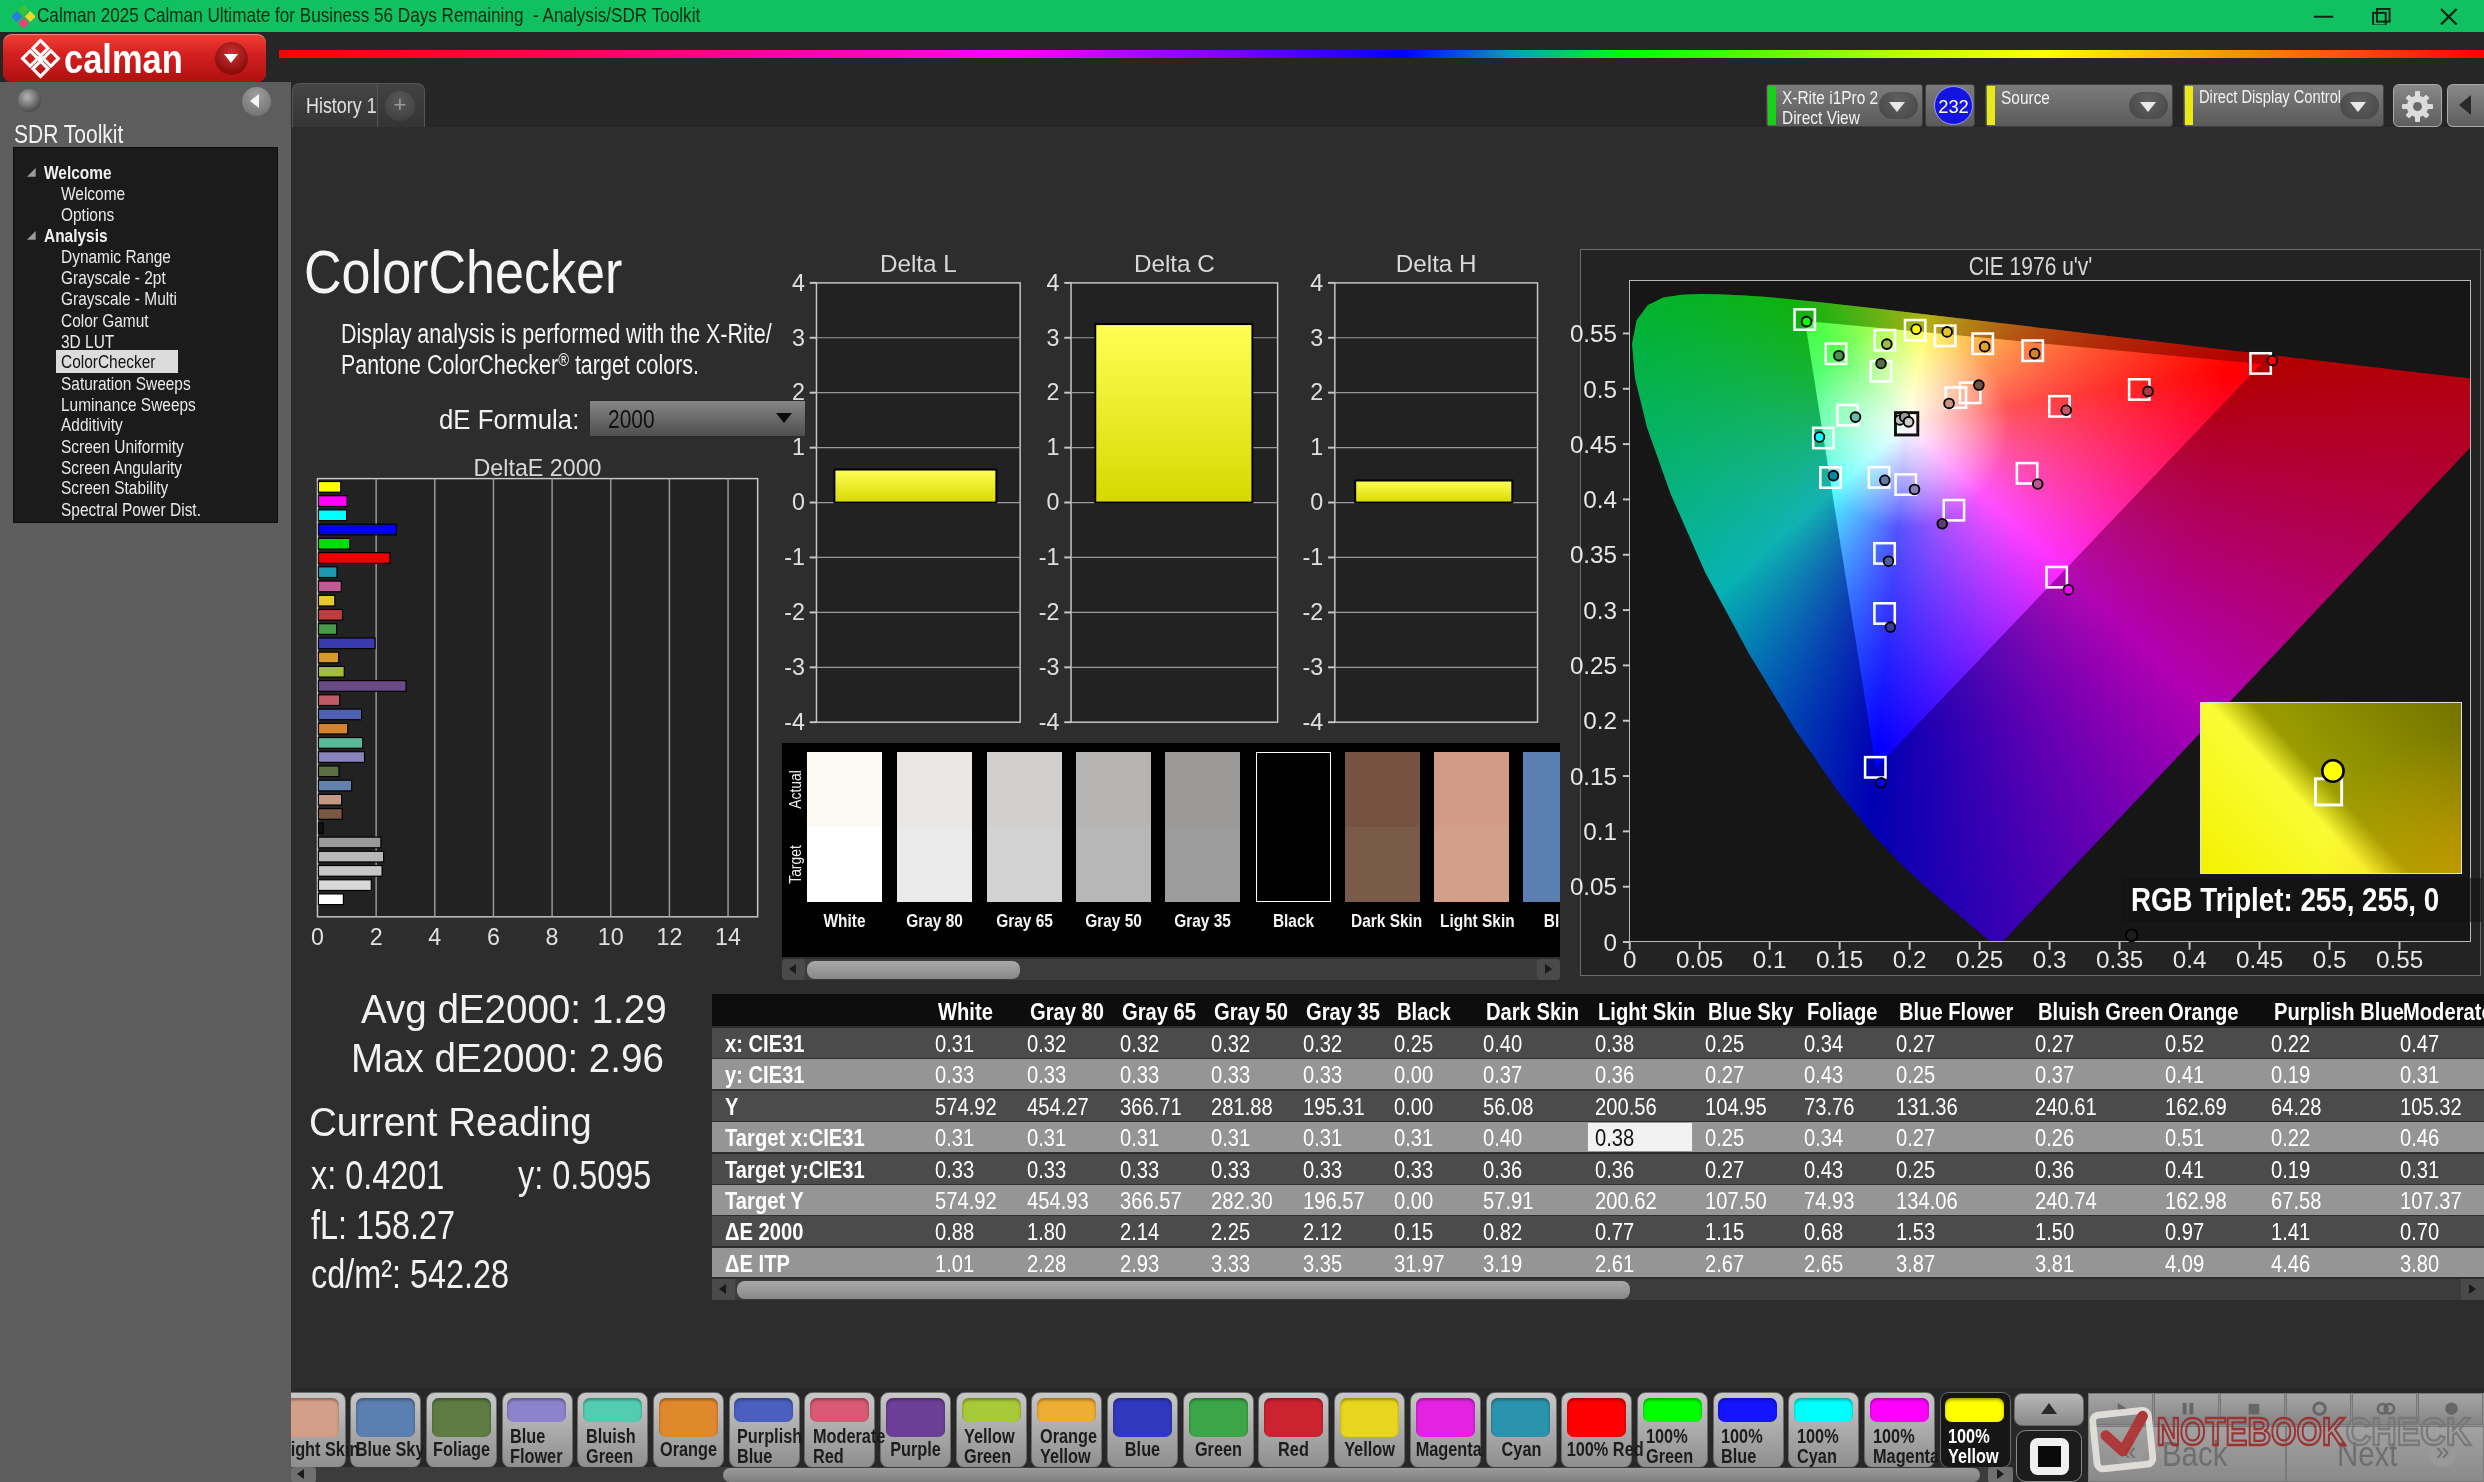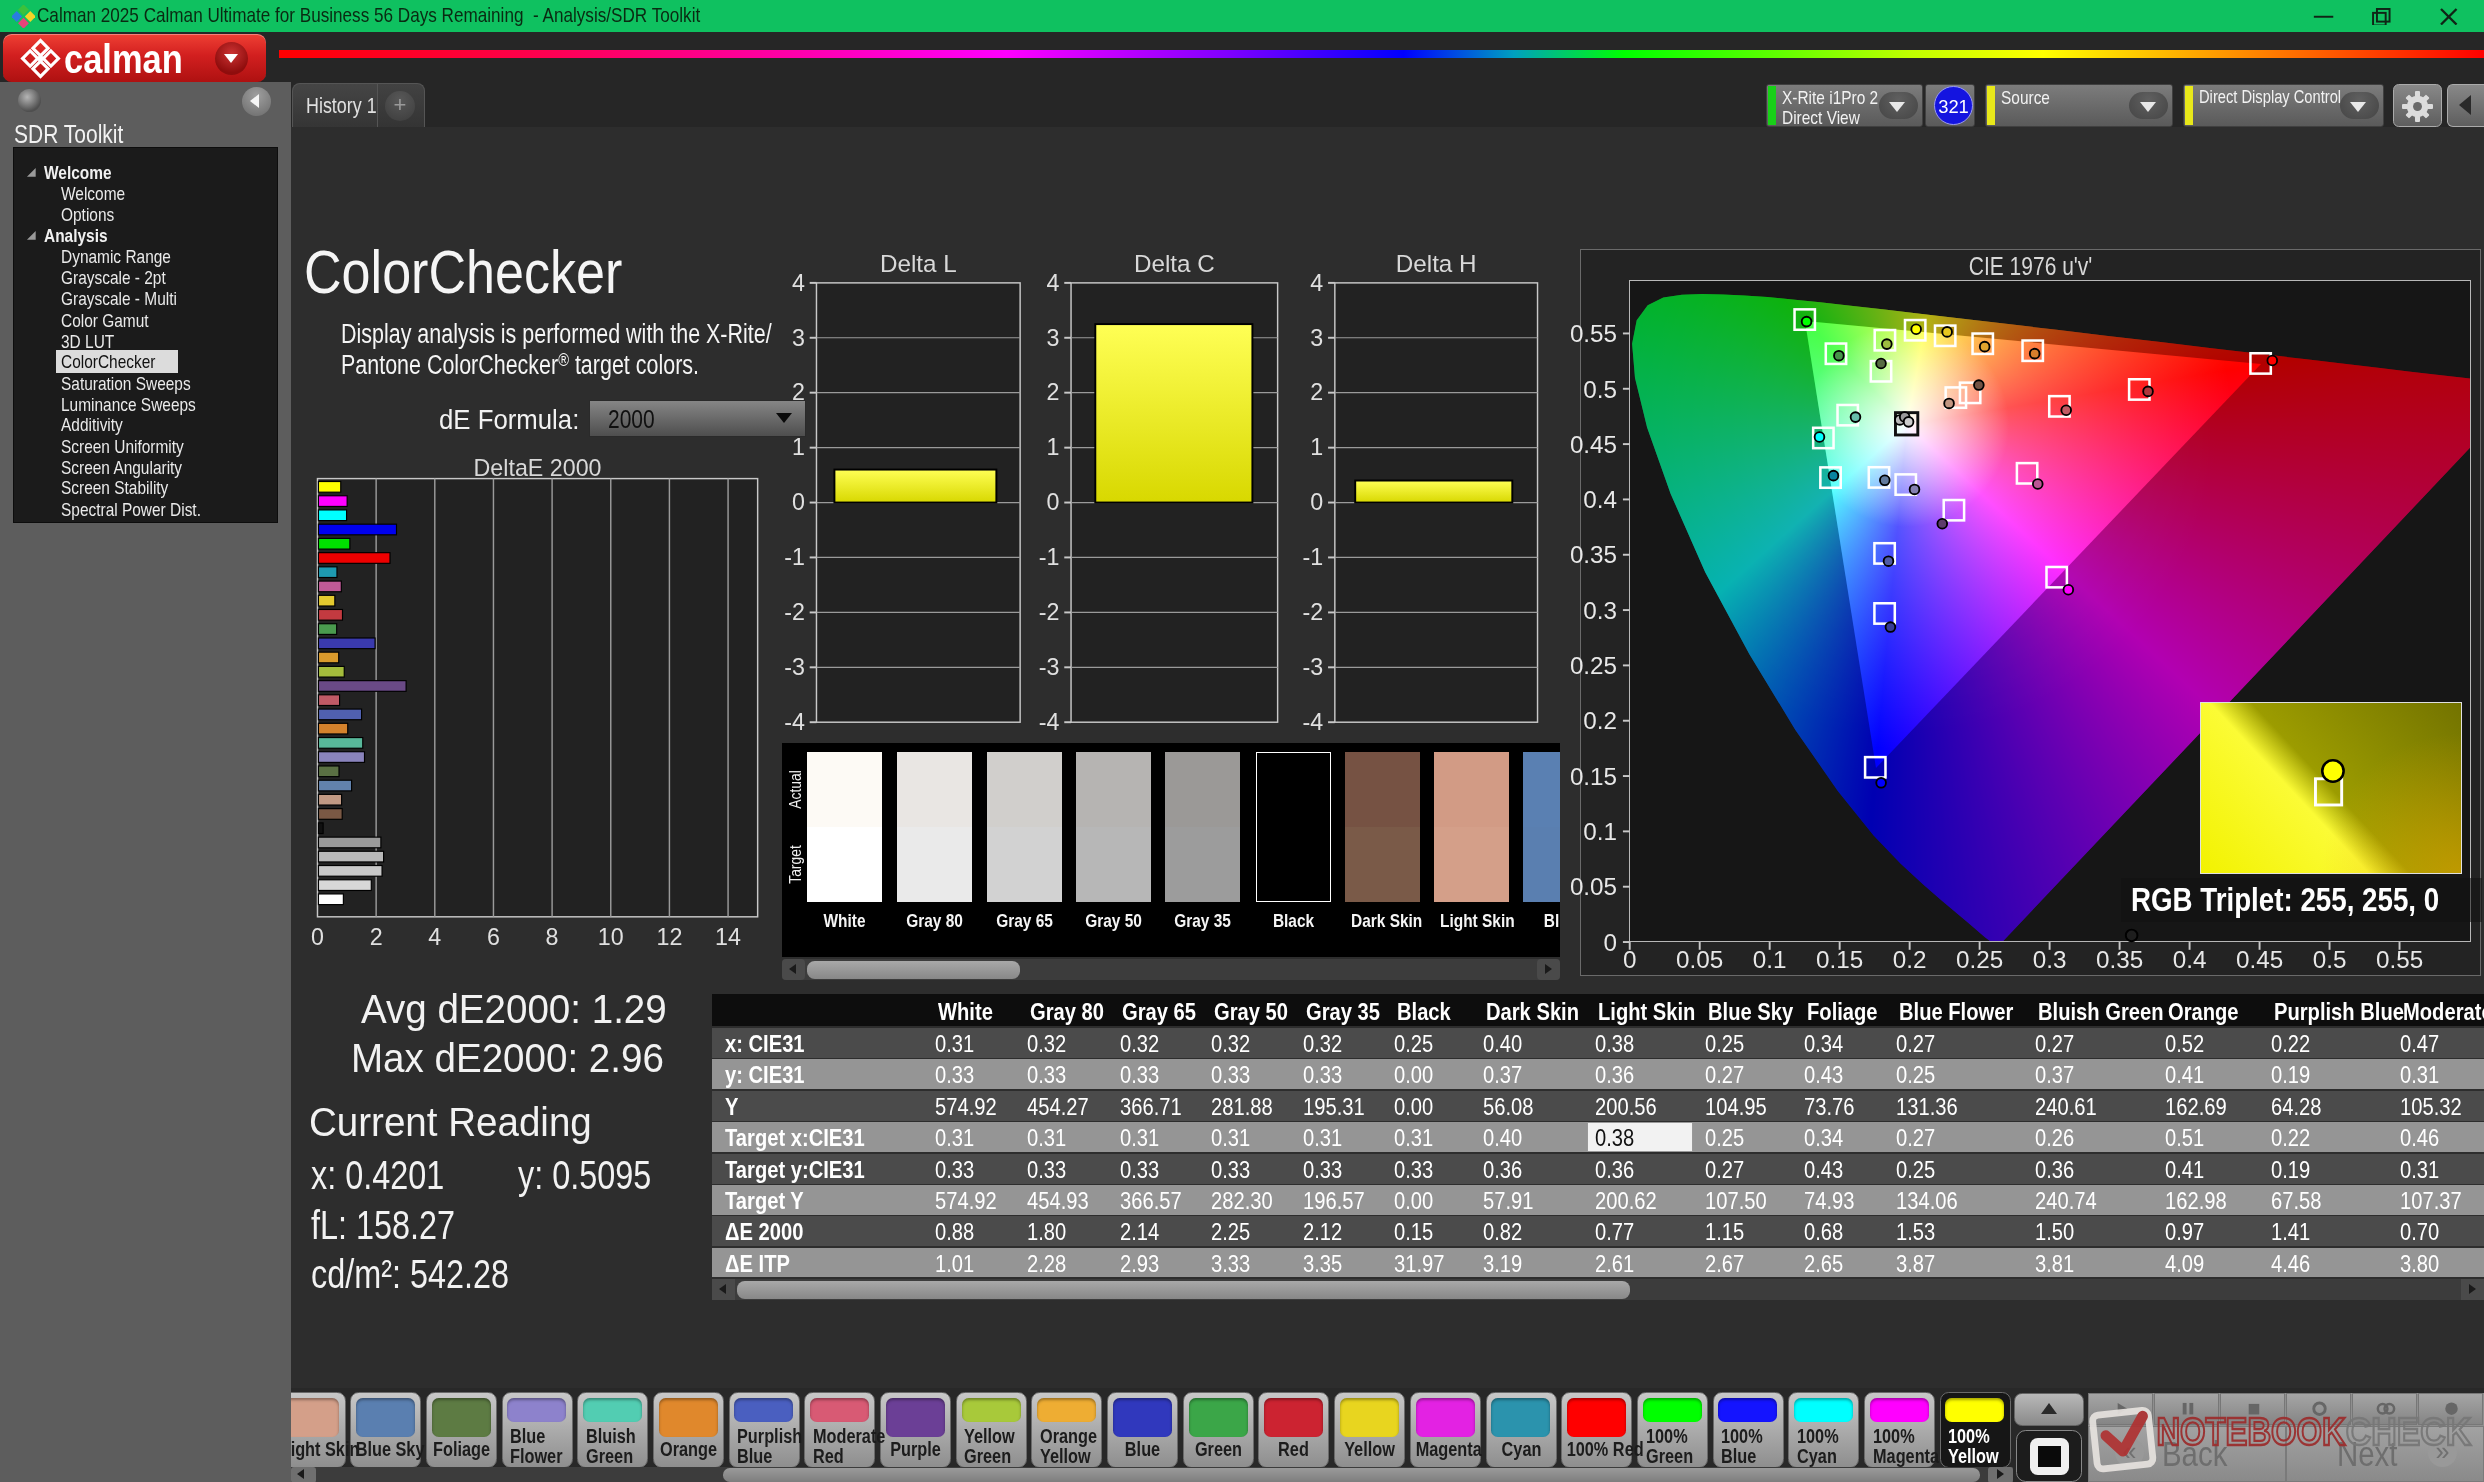--- a/index.html
+++ b/index.html
@@ -60,21 +60,21 @@
 
 <div class="abs" style="left:1766px;top:84px;width:157px;height:43px;background:linear-gradient(180deg,#7c7c7c,#5a5a5a);border-radius:2.9px;border:1px solid #404040;"></div>
 <div class="abs" style="left:1768px;top:86px;width:7.8px;height:39px;background:#18d018;"></div>
 <div class="abs sx" style="left:1782px;top:87px;font-size:18.4px;color:#f2f2f2;">X-Rite i1Pro 2</div>
 <div class="abs sx" style="left:1782px;top:107px;font-size:18.4px;color:#f2f2f2;">Direct View</div>
 <div class="abs" style="left:1879px;top:92px;width:39px;height:27px;border-radius:13.6px;background:radial-gradient(circle at 50% 30%,#606060,#454545);"></div>
 <div class="abs" style="left:1889px;top:102px;width:0;height:0;border-left:8.7px solid transparent;border-right:8.7px solid transparent;border-top:10.7px solid #e8e8e8;"></div>
 
 <div class="abs" style="left:1925px;top:84px;width:50px;height:43px;background:linear-gradient(180deg,#7c7c7c,#5a5a5a);border-radius:2.9px;border:1px solid #404040;"></div>
 <div class="abs" style="left:1934px;top:86px;width:39px;height:39px;border-radius:50%;background:#1414e0;border:1px solid #9a9af0;"></div>
-<div class="abs" style="left:1934px;top:96px;width:39px;text-align:center;font-size:18.4px;color:#fff;">321</div>
+<div class="abs" style="left:1934px;top:96px;width:39px;text-align:center;font-size:18.4px;color:#fff;">232</div>
 
 <div class="abs" style="left:1985px;top:84px;width:188px;height:43px;background:linear-gradient(180deg,#7c7c7c,#5a5a5a);border-radius:2.9px;border:1px solid #404040;"></div>
 <div class="abs" style="left:1987px;top:86px;width:7.8px;height:39px;background:#e8e81a;"></div>
 <div class="abs sx" style="left:2001px;top:87px;font-size:18.4px;color:#f2f2f2;">Source</div>
 <div class="abs" style="left:2129px;top:92px;width:39px;height:27px;border-radius:13.6px;background:radial-gradient(circle at 50% 30%,#606060,#454545);"></div>
 <div class="abs" style="left:2140px;top:102px;width:0;height:0;border-left:8.7px solid transparent;border-right:8.7px solid transparent;border-top:10.7px solid #e8e8e8;"></div>
 <div class="abs" style="left:2183px;top:84px;width:201px;height:43px;background:linear-gradient(180deg,#7c7c7c,#5a5a5a);border-radius:2.9px;border:1px solid #404040;"></div>
 <div class="abs" style="left:2185px;top:86px;width:7.8px;height:39px;background:#e8e81a;"></div>
 <div class="abs sx" style="left:2199px;top:87px;font-size:17.5px;color:#f2f2f2;">Direct Display Control</div>
 <div class="abs" style="left:2340px;top:92px;width:39px;height:27px;border-radius:13.6px;background:radial-gradient(circle at 50% 30%,#606060,#454545);"></div>

